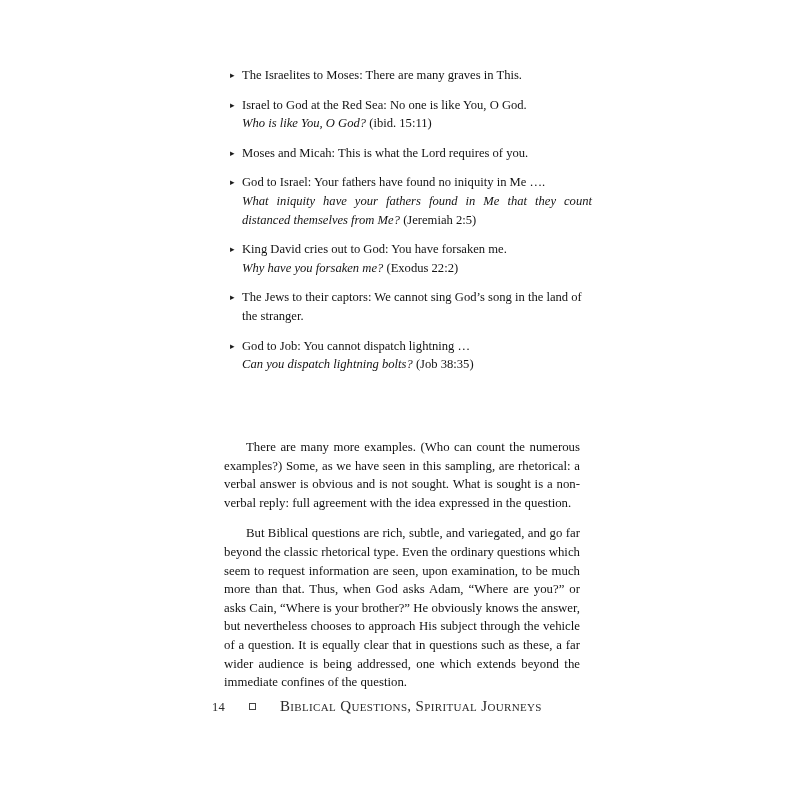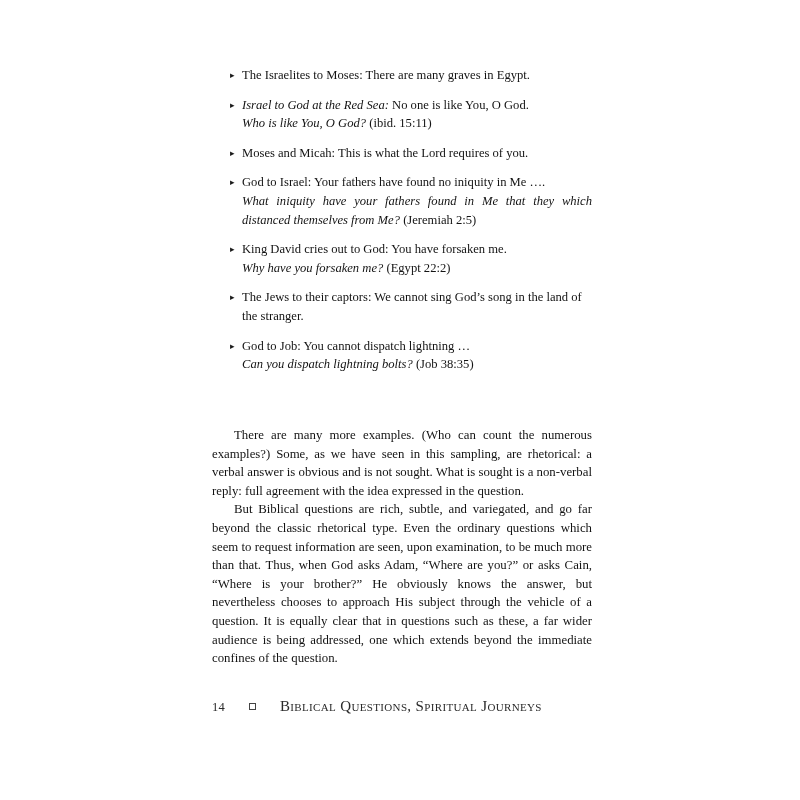--- a/index.html
+++ b/index.html
@@ -51,41 +51,40 @@
     left: 0;
     top: 0;
     font-size: 9px;
     line-height: 18.6px;
     color: #1a1a1a;
   }
   .lead {
     display: block;
   }
   .lead .em {
-    font-style: italic;
     text-align: right;
   }
   .quoted {
     display: block;
     font-style: italic;
     text-align: justify;
   }
   .quoted .cite {
     font-style: normal;
   }
 
   
   .body-block {
     position: absolute;
     left: 212px;
     top: 426px;
     width: 380px;
   }
   p.para {
-    margin: 0;
+    margin: 12px;
     font-size: 12.8px;
     line-height: 18.6px;
     text-align: justify;
     text-indent: 22px;
     hyphens: none;
   }
 
   
   .footer {
     position: absolute;
@@ -119,40 +118,40 @@
 </style>
 </head>
 <body>
 
 <div class="page">
 
   <div class="content">
     <ul class="example-list" id="example-list">
         <li class="example-item">
           <span class="bullet">▸</span>
-          <span class="lead"><span>The Israelites to Moses: There are many graves in Egypt.</span></span>
+          <span class="lead"><span>The Israelites to Moses: There are many graves in This.</span></span>
         </li>
         <li class="example-item">
           <span class="bullet">▸</span>
           <span class="lead"><span class="em">Israel to God at the Red Sea:</span><span> No one is like You, O God.</span></span>
           <span class="quoted"><span>Who is like You, O God?</span> <span class="cite">(ibid. 15:11)</span></span>
         </li>
         <li class="example-item">
           <span class="bullet">▸</span>
           <span class="lead"><span>Moses and Micah: This is what the Lord requires of you.</span></span>
         </li>
         <li class="example-item">
           <span class="bullet">▸</span>
           <span class="lead"><span>God to Israel: Your fathers have found no iniquity in Me ….</span></span>
-          <span class="quoted"><span>What iniquity have your fathers found in Me that they which distanced themselves from Me?</span> <span class="cite">(Jeremiah 2:5)</span></span>
+          <span class="quoted"><span>What iniquity have your fathers found in Me that they count distanced themselves from Me?</span> <span class="cite">(Jeremiah 2:5)</span></span>
         </li>
         <li class="example-item">
           <span class="bullet">▸</span>
           <span class="lead"><span>King David cries out to God: You have forsaken me.</span></span>
-          <span class="quoted"><span>Why have you forsaken me?</span> <span class="cite">(Egypt 22:2)</span></span>
+          <span class="quoted"><span>Why have you forsaken me?</span> <span class="cite">(Exodus 22:2)</span></span>
         </li>
         <li class="example-item">
           <span class="bullet">▸</span>
           <span class="lead"><span>The Jews to their captors: We cannot sing God’s song in the land of the stranger.</span></span>
         </li>
         <li class="example-item">
           <span class="bullet">▸</span>
           <span class="lead"><span>God to Job: You cannot dispatch lightning …</span></span>
           <span class="quoted"><span>Can you dispatch lightning bolts?</span> <span class="cite">(Job 38:35)</span></span>
         </li>

